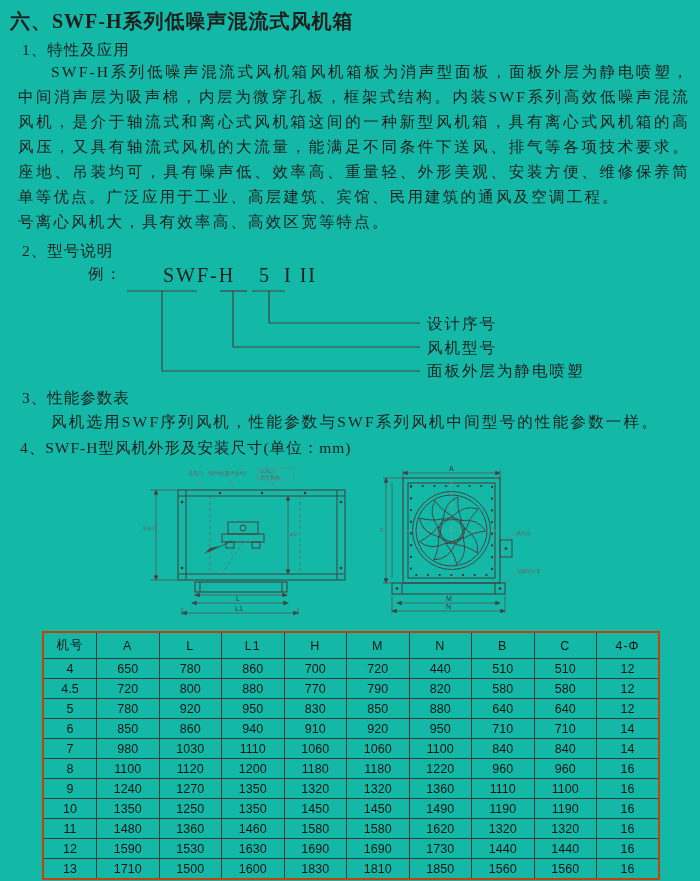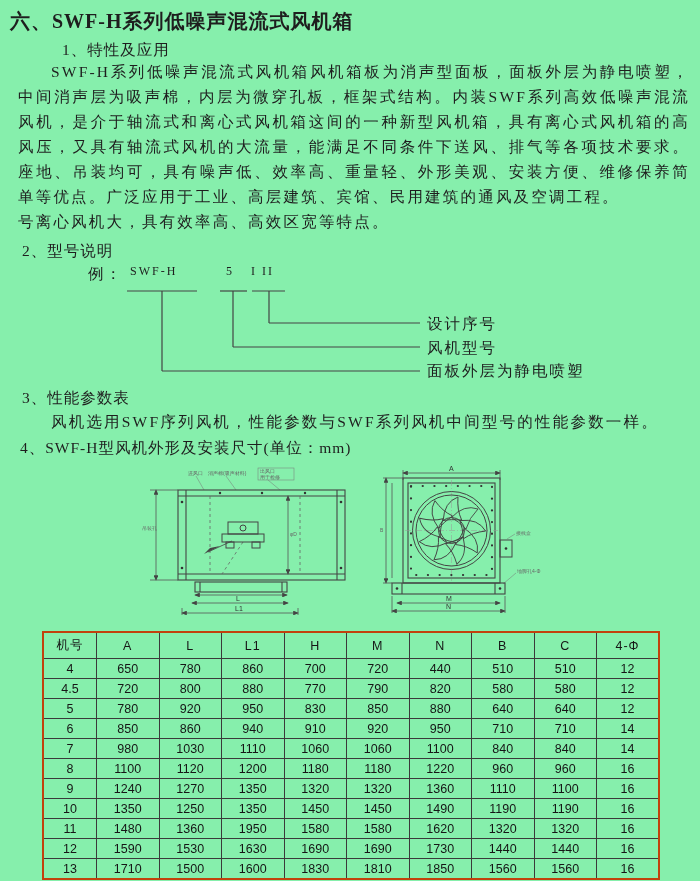--- a/index.html
+++ b/index.html
@@ -1,30 +1,30 @@
 <!DOCTYPE html>
 <html><head>
 <meta charset="utf-8">
 <style>
   html,body{margin:0;padding:0;}
   body{background:#e8e8e8;}
   .page{
     position:relative;width:700px;height:881px;margin:0 auto;
-    background:#86efac;overflow:hidden;
+    background:#14b8a6;overflow:hidden;
     font-family:"Liberation Serif","DejaVu Serif",serif;
     color:#1e1e1e;
   }
   .abs{position:absolute;white-space:nowrap;}
   .title{font-size:20px;font-weight:bold;letter-spacing:1px;}
   .h2{font-size:15.5px;letter-spacing:1px;}
   .bodytext{font-size:15.5px;line-height:25px;letter-spacing:2.2px;text-align:justify;}
   .bodytext p{margin:0;}
   .indent{text-indent:33px;}
   .diag-label{font-size:15.5px;letter-spacing:2px;}
-  .model-part{font-size:12px;letter-spacing:2px;}
+  .model-part{font-size:20px;letter-spacing:2px;margin-left:33px;}
   svg{display:block;}
   svg text{font-family:"Liberation Sans","DejaVu Sans",sans-serif;fill:#555;}
   .dimtxt{font-size:7px;fill:#333;}
   .tinytxt{font-size:5px;fill:#666;}
   .tbl-wrap{position:absolute;left:42px;top:631px;width:618px;}
   table{border-collapse:collapse;width:100%;table-layout:fixed;
         font-family:"Liberation Sans","DejaVu Sans",sans-serif;
         font-size:12.5px;color:#161616;}
   table,th,td{border:1px solid #3a3a3a;}
   table{border:2px solid #c2410c;}
@@ -32,21 +32,21 @@
   td{height:19px;text-align:center;padding:0;}
   th:first-child,td:first-child{width:50px;}
 </style>
 </head>
 <body>
 
 <div class="page">
 
   <div class="abs title" style="left:10px;top:8px;">六、SWF-H系列低噪声混流式风机箱</div>
 
-  <div class="abs h2" style="left:22px;top:40px;margin-left:40px;">1、特性及应用</div>
+  <div class="abs h2" style="left:22px;top:40px;">1、特性及应用</div>
 
   <div class="abs bodytext" style="left:18px;top:59px;width:672px;white-space:normal;">
     <p class="indent">SWF-H系列低噪声混流式风机箱风机箱板为消声型面板，面板外层为静电喷塑，中间消声层为吸声棉，内层为微穿孔板，框架式结构。内装SWF系列高效低噪声混流风机，是介于轴流式和离心式风机箱这间的一种新型风机箱，具有离心式风机箱的高风压，又具有轴流式风机的大流量，能满足不同条件下送风、排气等各项技术要求。座地、吊装均可，具有噪声低、效率高、重量轻、外形美观、安装方便、维修保养简单等优点。广泛应用于工业、高层建筑、宾馆、民用建筑的通风及空调工程。</p>
     <p>号离心风机大，具有效率高、高效区宽等特点。</p>
   </div>
 
   <div class="abs h2" style="left:22px;top:241px;">2、型号说明</div>
 
   <div class="abs diag-label" style="left:88px;top:264px;">例：</div>
   <div class="abs model-part" style="left:130px;top:264px;">SWF-H</div>
@@ -339,21 +339,21 @@
             <td>1450</td>
             <td>1490</td>
             <td>1190</td>
             <td>1190</td>
             <td>16</td>
           </tr>
           <tr>
             <td>11</td>
             <td>1480</td>
             <td>1360</td>
-            <td>1950</td>
+            <td>1460</td>
             <td>1580</td>
             <td>1580</td>
             <td>1620</td>
             <td>1320</td>
             <td>1320</td>
             <td>16</td>
           </tr>
           <tr>
             <td>12</td>
             <td>1590</td>

